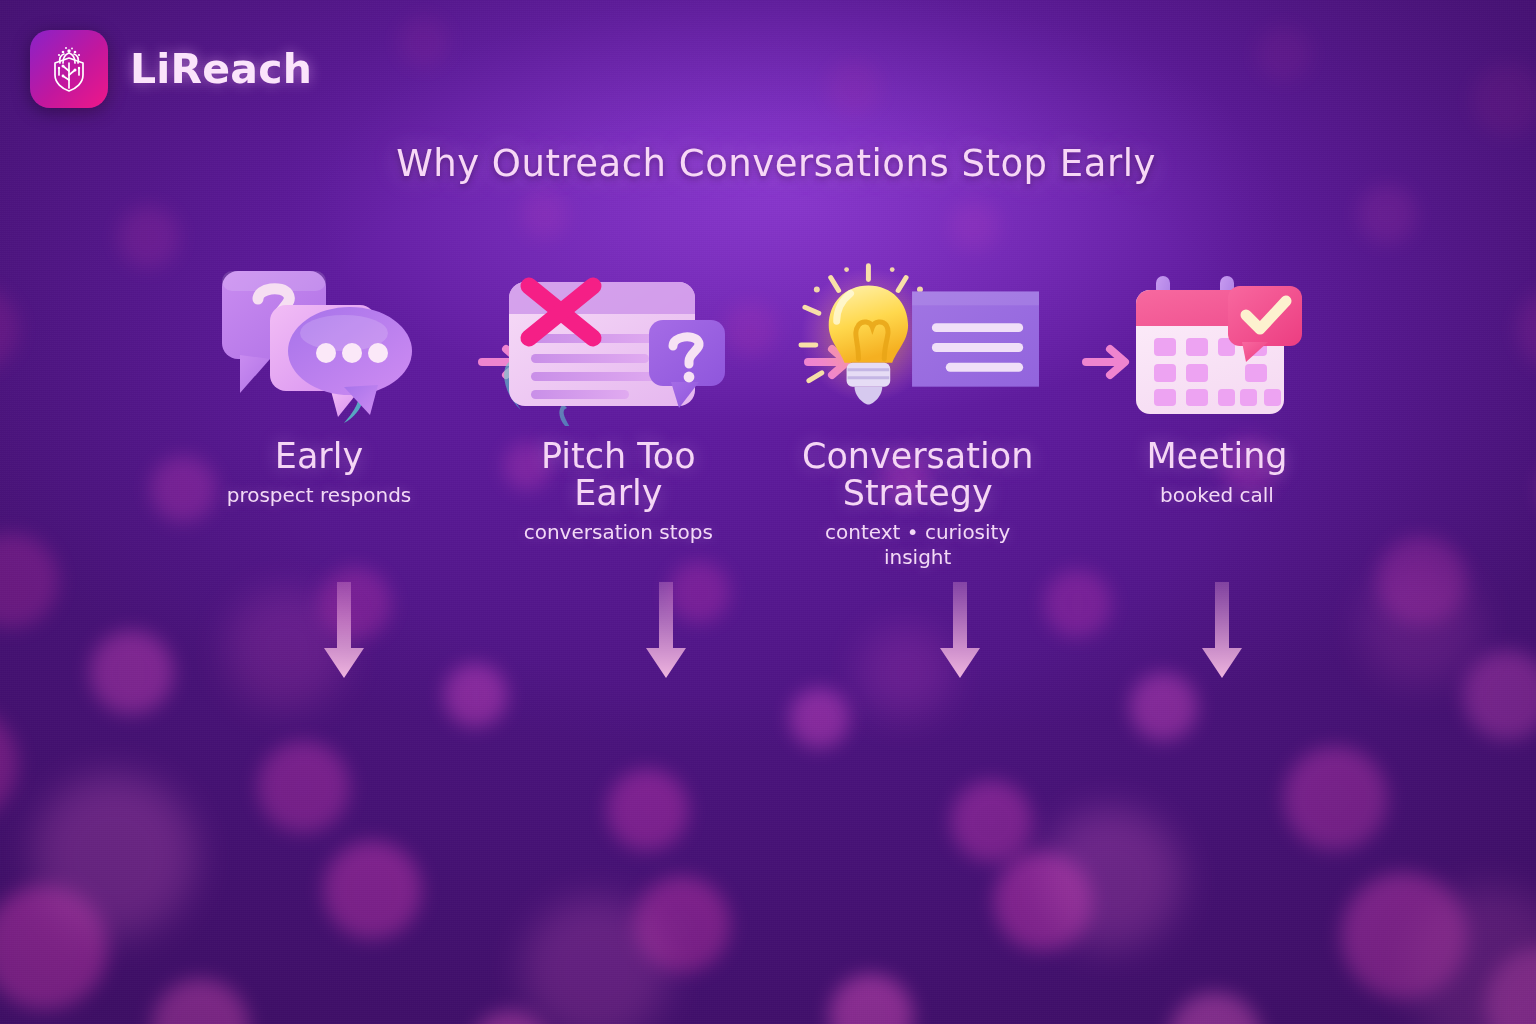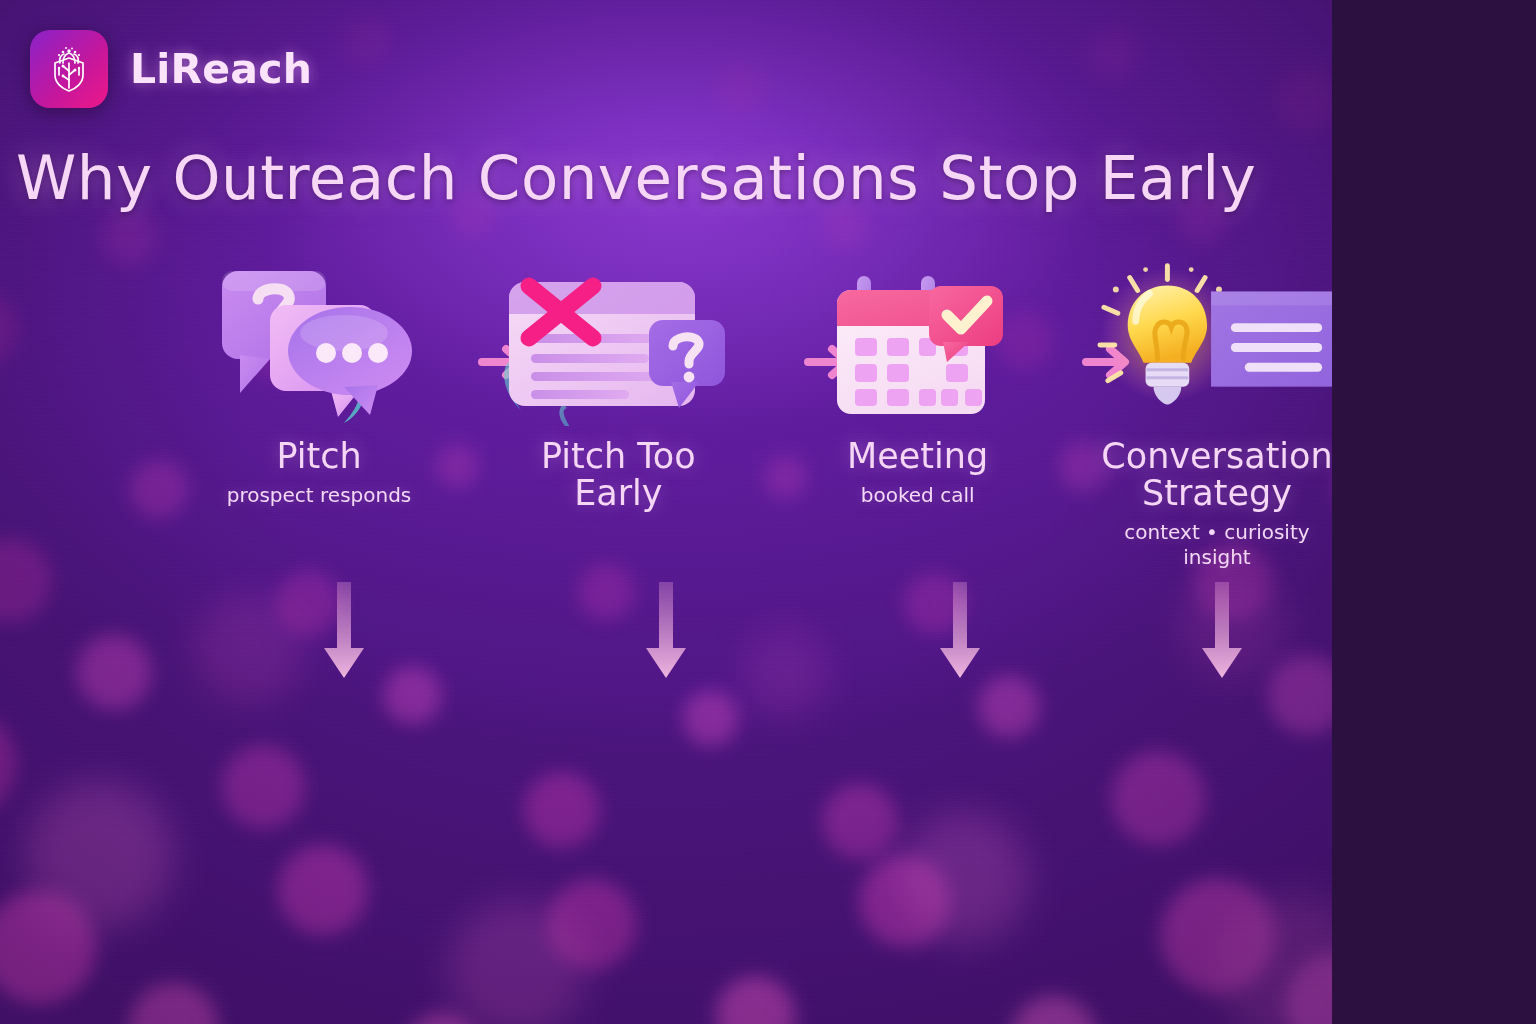--- a/index.html
+++ b/index.html
@@ -9,21 +9,21 @@
   }
   body {
     width: 1536px;
     height: 1024px;
     overflow: hidden;
     font-family: "DejaVu Sans", sans-serif;
   }
 
   #stage {
     position: relative;
-    width: 1332px;
+    width: 1536px;
     height: 1024px;
     overflow: hidden;
     background: #6a1fa8;
   }
 
   
   .bg-base {
     position: absolute;
     inset: 0;
     background:
@@ -138,21 +138,22 @@
     color: #fbe4fb;
     letter-spacing: .2px;
     text-shadow: 0 0 14px rgba(255,190,255,.45);
   }
 
   
   #title {
     position: absolute;
     top: 142px;
     left: 16px; right: 0;
-    font-size: 61px;
+    text-align: center;
+    font-size: 37px;
     font-weight: 400;
     color: #f7d7f6;
     letter-spacing: .5px;
     text-shadow: 0 0 26px rgba(250,190,250,.38), 0 2px 6px rgba(40,0,60,.5);
   }
 
   
   #steps {
     position: absolute;
     top: 262px;
@@ -335,21 +336,21 @@
           <g>
             <ellipse cx="138" cy="88" rx="62" ry="44" fill="url(#g1c)"></ellipse>
             <path d="M132 124 L166 122 L158 152 Z" fill="url(#g1c)"></path>
             <ellipse cx="132" cy="70" rx="44" ry="18" fill="#ffffff" opacity=".16"></ellipse>
             <circle cx="114" cy="90" r="10" fill="#fbe8f8"></circle>
             <circle cx="140" cy="90" r="10" fill="#fbe8f8"></circle>
             <circle cx="166" cy="90" r="10" fill="#fbe8f8"></circle>
           </g>
         </svg>
       </div>
-      <div class="step-label">Pitch</div>
+      <div class="step-label">Early</div>
       <div class="step-sub">prospect responds</div>
     </div>
 
     <div class="step">
       <div class="step-art">
         <svg width="230" height="160" viewBox="0 0 230 160">
           <defs>
             <linearGradient id="g2card" x1="0" y1="0" x2="1" y2="1">
               <stop offset="0" stop-color="#f7dcf7"></stop>
               <stop offset="1" stop-color="#e5b6ef"></stop>
@@ -385,20 +386,85 @@
             <path d="M170 80 C170 70 190 68 195 75 C200 82 186 87 186 95 L186 98" stroke="#f7e2f4" stroke-width="9" fill="none" stroke-linecap="round"></path>
             <circle cx="186" cy="111" r="5.4" fill="#f7e2f4"></circle>
           </g>
           <g stroke="#f51f86" stroke-width="17" stroke-linecap="round">
             <path d="M26 20 L90 72"></path>
             <path d="M90 20 L26 72"></path>
           </g>
         </svg>
       </div>
       <div class="step-label">Pitch Too Early</div>
+      <div class="step-sub">conversation stops</div>
+    </div>
+
+    <div class="step">
+      <div class="step-art">
+        <svg width="248" height="166" viewBox="0 0 248 166">
+          <defs>
+            <radialGradient id="glow3" cx="0.5" cy="0.5" r="0.5">
+              <stop offset="0" stop-color="#ffe98a" stop-opacity=".85"></stop>
+              <stop offset="0.45" stop-color="#ffb24d" stop-opacity=".35"></stop>
+              <stop offset="1" stop-color="#ff8ad0" stop-opacity="0"></stop>
+            </radialGradient>
+            <linearGradient id="bulb3" x1="0" y1="0" x2="0.3" y2="1">
+              <stop offset="0" stop-color="#fff3b0"></stop>
+              <stop offset="0.55" stop-color="#ffd84d"></stop>
+              <stop offset="1" stop-color="#f5b021"></stop>
+            </linearGradient>
+            <linearGradient id="card3" x1="0" y1="0" x2="1" y2="1">
+              <stop offset="0" stop-color="#a175e3"></stop>
+              <stop offset="1" stop-color="#9264dd"></stop>
+            </linearGradient>
+          </defs>
+          <circle cx="74" cy="72" r="68" fill="url(#glow3)"></circle>
+          <g stroke="#ffe9a8" stroke-width="5" stroke-linecap="round" opacity=".95">
+            <path d="M74 2 L74 16"></path>
+            <path d="M36 14 L44 27"></path>
+            <path d="M112 14 L104 27"></path>
+            <path d="M10 44 L24 50"></path>
+            <path d="M138 44 L124 50"></path>
+            <path d="M6 82 L21 82"></path>
+            <path d="M142 82 L127 82"></path>
+            <path d="M14 118 L27 110"></path>
+            <path d="M134 118 L121 110"></path>
+          </g>
+          <g fill="#ffe9a8" opacity=".9">
+            <circle cx="22" cy="26" r="3"></circle>
+            <circle cx="126" cy="26" r="3"></circle>
+            <circle cx="52" cy="6" r="2.4"></circle>
+            <circle cx="98" cy="6" r="2.4"></circle>
+            <circle cx="132" cy="100" r="2.6"></circle>
+          </g>
+          <g>
+            <path d="M74 22 C50 22 34 40 34 62 C34 78 46 88 50 100 L98 100 C102 88 114 78 114 62 C114 40 98 22 74 22 Z" fill="url(#bulb3)"></path>
+            <path d="M56 30 C46 38 42 48 42 58" stroke="#fffbe0" stroke-width="7" fill="none" stroke-linecap="round" opacity=".75"></path>
+            <path d="M64 96 C64 78 58 70 64 62 C68 57 76 58 78 64 C80 58 88 57 92 62 C97 70 90 78 90 96" stroke="#e8a516" stroke-width="5" fill="none" stroke-linecap="round" opacity=".85"></path>
+            <rect x="52" y="100" width="44" height="24" rx="6" fill="#e6dcf5"></rect>
+            <g stroke="#c4b6e4" stroke-width="3">
+              <path d="M53 107 H95"></path>
+              <path d="M53 115 H95"></path>
+            </g>
+            <path d="M60 124 C60 134 70 142 74 142 C78 142 88 134 88 124 Z" fill="#d6c9ef"></path>
+          </g>
+          <g>
+            <rect x="118" y="28" width="128" height="96" fill="url(#card3)"></rect>
+            <rect x="118" y="28" width="128" height="14" fill="#ffffff" opacity=".10"></rect>
+            <g fill="#f0dff8">
+              <rect x="138" y="60" width="92" height="9" rx="4.5"></rect>
+              <rect x="138" y="80" width="92" height="9" rx="4.5"></rect>
+              <rect x="152" y="100" width="78" height="9" rx="4.5"></rect>
+            </g>
+          </g>
+        </svg>
+      </div>
+      <div class="step-label">Conversation Strategy</div>
+      <div class="step-sub">context • curiosity insight</div>
     </div>
 
     <div class="step">
       <div class="step-art">
         <svg width="178" height="156" viewBox="0 0 178 156">
           <defs>
             <linearGradient id="cal4body" x1="0" y1="0" x2="0.4" y2="1">
               <stop offset="0" stop-color="#fdeefa"></stop>
               <stop offset="1" stop-color="#f6dcf3"></stop>
             </linearGradient>
@@ -437,84 +503,20 @@
             <rect x="100" y="18" width="74" height="60" rx="12" fill="url(#cal4badge)"></rect>
             <path d="M114 74 L140 74 L118 94 Z" fill="url(#cal4badge)"></path>
             <path d="M118 47 L132 61 L158 33" stroke="#fdf1cf" stroke-width="11" fill="none" stroke-linecap="round" stroke-linejoin="round"></path>
           </g>
         </svg>
       </div>
       <div class="step-label">Meeting</div>
       <div class="step-sub">booked call</div>
     </div>
 
-    <div class="step">
-      <div class="step-art">
-        <svg width="248" height="166" viewBox="0 0 248 166">
-          <defs>
-            <radialGradient id="glow3" cx="0.5" cy="0.5" r="0.5">
-              <stop offset="0" stop-color="#ffe98a" stop-opacity=".85"></stop>
-              <stop offset="0.45" stop-color="#ffb24d" stop-opacity=".35"></stop>
-              <stop offset="1" stop-color="#ff8ad0" stop-opacity="0"></stop>
-            </radialGradient>
-            <linearGradient id="bulb3" x1="0" y1="0" x2="0.3" y2="1">
-              <stop offset="0" stop-color="#fff3b0"></stop>
-              <stop offset="0.55" stop-color="#ffd84d"></stop>
-              <stop offset="1" stop-color="#f5b021"></stop>
-            </linearGradient>
-            <linearGradient id="card3" x1="0" y1="0" x2="1" y2="1">
-              <stop offset="0" stop-color="#a175e3"></stop>
-              <stop offset="1" stop-color="#9264dd"></stop>
-            </linearGradient>
-          </defs>
-          <circle cx="74" cy="72" r="68" fill="url(#glow3)"></circle>
-          <g stroke="#ffe9a8" stroke-width="5" stroke-linecap="round" opacity=".95">
-            <path d="M74 2 L74 16"></path>
-            <path d="M36 14 L44 27"></path>
-            <path d="M112 14 L104 27"></path>
-            <path d="M10 44 L24 50"></path>
-            <path d="M138 44 L124 50"></path>
-            <path d="M6 82 L21 82"></path>
-            <path d="M142 82 L127 82"></path>
-            <path d="M14 118 L27 110"></path>
-            <path d="M134 118 L121 110"></path>
-          </g>
-          <g fill="#ffe9a8" opacity=".9">
-            <circle cx="22" cy="26" r="3"></circle>
-            <circle cx="126" cy="26" r="3"></circle>
-            <circle cx="52" cy="6" r="2.4"></circle>
-            <circle cx="98" cy="6" r="2.4"></circle>
-            <circle cx="132" cy="100" r="2.6"></circle>
-          </g>
-          <g>
-            <path d="M74 22 C50 22 34 40 34 62 C34 78 46 88 50 100 L98 100 C102 88 114 78 114 62 C114 40 98 22 74 22 Z" fill="url(#bulb3)"></path>
-            <path d="M56 30 C46 38 42 48 42 58" stroke="#fffbe0" stroke-width="7" fill="none" stroke-linecap="round" opacity=".75"></path>
-            <path d="M64 96 C64 78 58 70 64 62 C68 57 76 58 78 64 C80 58 88 57 92 62 C97 70 90 78 90 96" stroke="#e8a516" stroke-width="5" fill="none" stroke-linecap="round" opacity=".85"></path>
-            <rect x="52" y="100" width="44" height="24" rx="6" fill="#e6dcf5"></rect>
-            <g stroke="#c4b6e4" stroke-width="3">
-              <path d="M53 107 H95"></path>
-              <path d="M53 115 H95"></path>
-            </g>
-            <path d="M60 124 C60 134 70 142 74 142 C78 142 88 134 88 124 Z" fill="#d6c9ef"></path>
-          </g>
-          <g>
-            <rect x="118" y="28" width="128" height="96" fill="url(#card3)"></rect>
-            <rect x="118" y="28" width="128" height="14" fill="#ffffff" opacity=".10"></rect>
-            <g fill="#f0dff8">
-              <rect x="138" y="60" width="92" height="9" rx="4.5"></rect>
-              <rect x="138" y="80" width="92" height="9" rx="4.5"></rect>
-              <rect x="152" y="100" width="78" height="9" rx="4.5"></rect>
-            </g>
-          </g>
-        </svg>
-      </div>
-      <div class="step-label">Conversation Strategy</div>
-      <div class="step-sub">context • curiosity insight</div>
-    </div>
-
   </div>
 
   <div class="varrow" style="left:320px; top:582px;">
     <svg viewBox="0 0 48 100">
       <defs>
         <linearGradient id="vg1" x1="0" y1="0" x2="0" y2="1">
           <stop offset="0" stop-color="#f0a8dc" stop-opacity=".30"></stop>
           <stop offset="1" stop-color="#f7bde4" stop-opacity=".95"></stop>
         </linearGradient>
       </defs>

